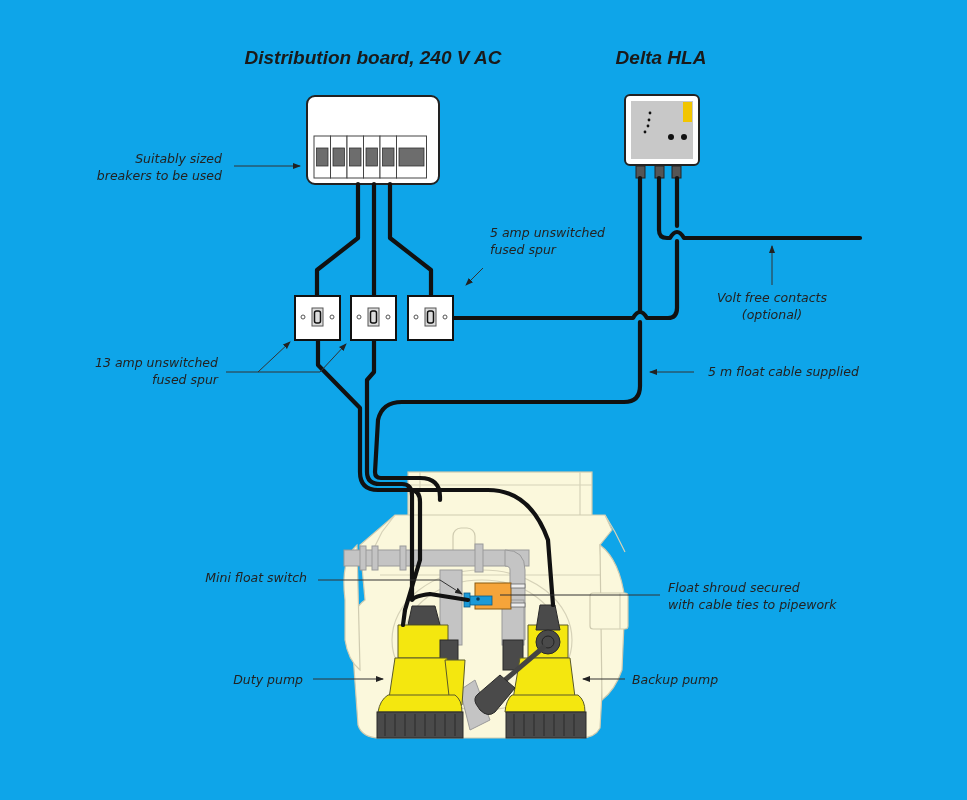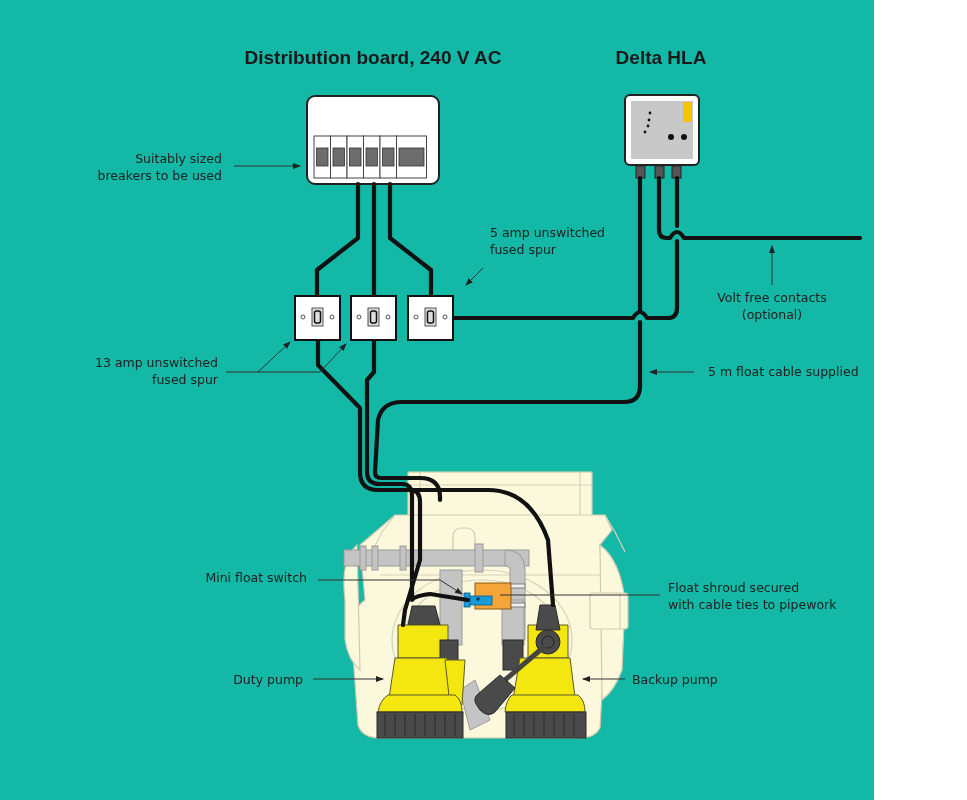--- a/index.html
+++ b/index.html
@@ -1,16 +1,16 @@
 <!DOCTYPE html>
 <html><head>
 <meta charset="utf-8">
 <style>
   html, body { margin: 0; padding: 0; background: #ffffff; }
-  #stage { position: relative; width: 874px; height: 800px; overflow: hidden; background: #14b8a6; }
+  #stage { position: relative; width: 967px; height: 800px; overflow: hidden; background: #0ea5e9; font-style: italic; }
   svg { position: absolute; left: 0; top: 0; }
   .title { font-family: "Liberation Sans", sans-serif; font-weight: bold; font-size: 19px; fill: #1a1a1a; }
   .lbl { font-family: "DejaVu Sans", sans-serif; font-size: 12.5px; fill: #222; }
   .cable { fill: none; stroke: #111; stroke-width: 4.2; stroke-linecap: round; stroke-linejoin: round; }
   .lead { fill: none; stroke: #333; stroke-width: 1; }
   .tank { fill: #fbf8dc; stroke: #cfcbb0; stroke-width: 1.2; }
   .tankline { fill: none; stroke: #d6d2b8; stroke-width: 1.2; }
   .pipe { fill: #c4c4c4; stroke: #9a9a9a; stroke-width: 1; }
   .pumpy { fill: #f4e70f; stroke: #5a5a2a; stroke-width: 1; }
   .pumpd { fill: #4a4a4a; stroke: #2a2a2a; stroke-width: 1; }

